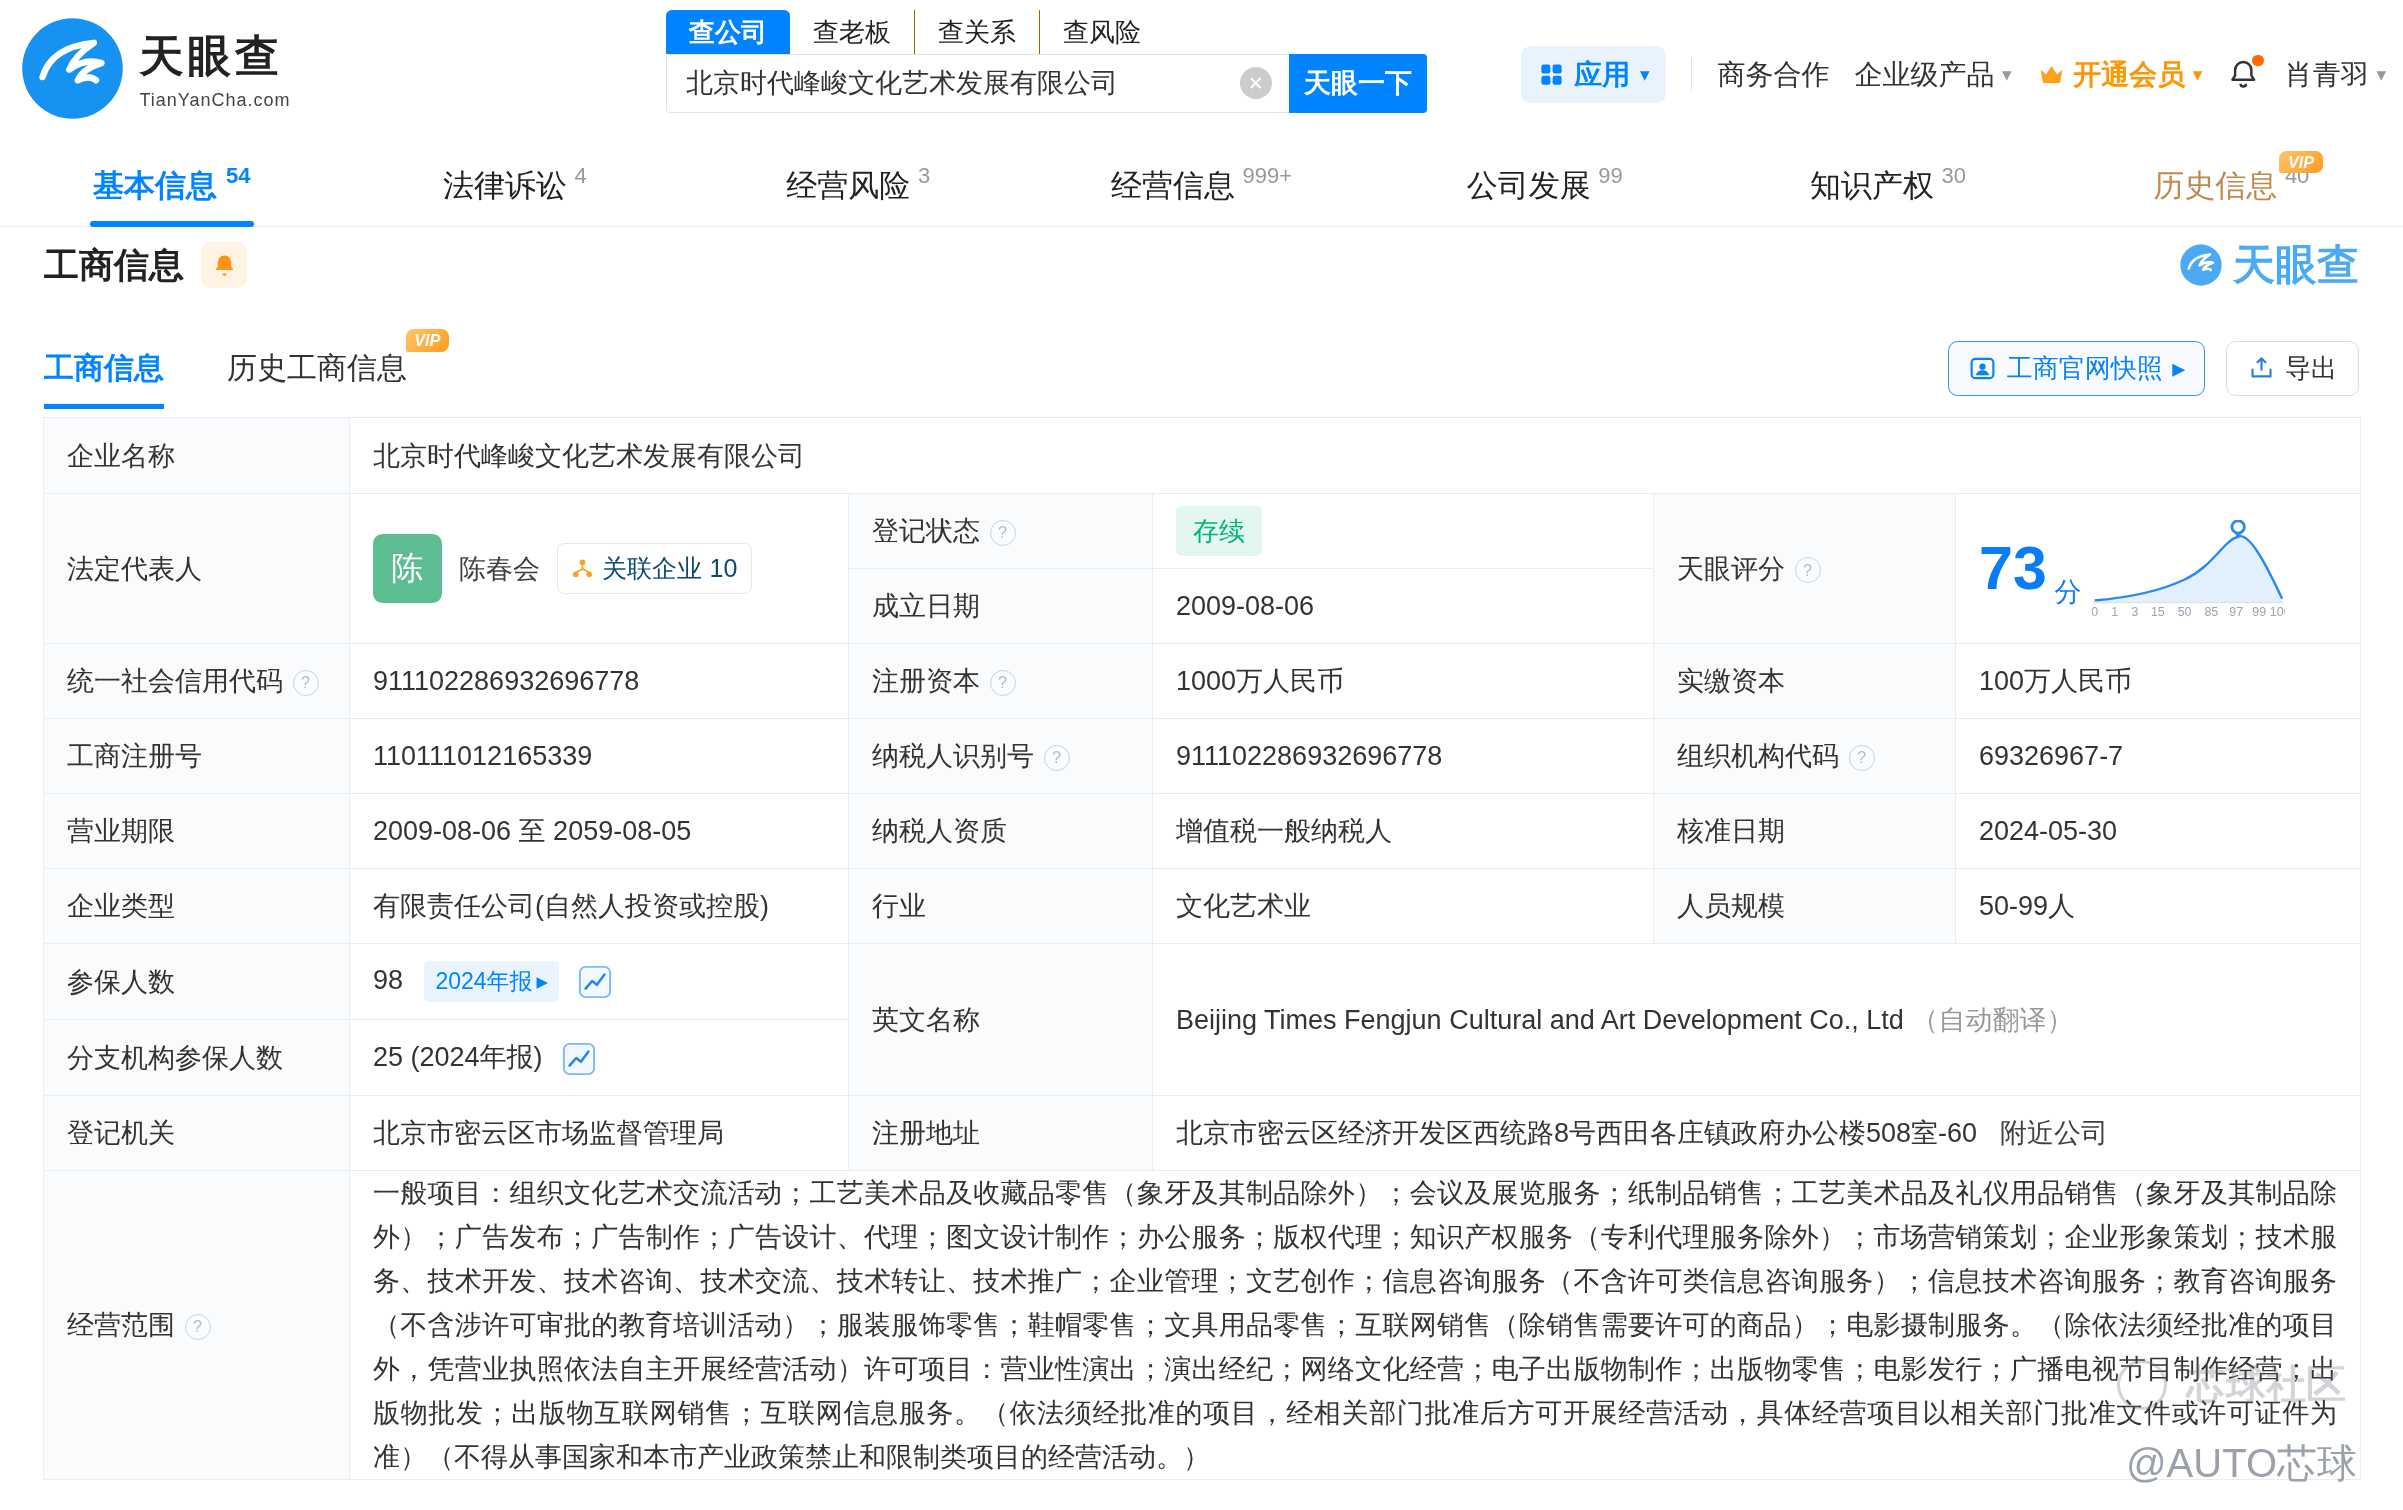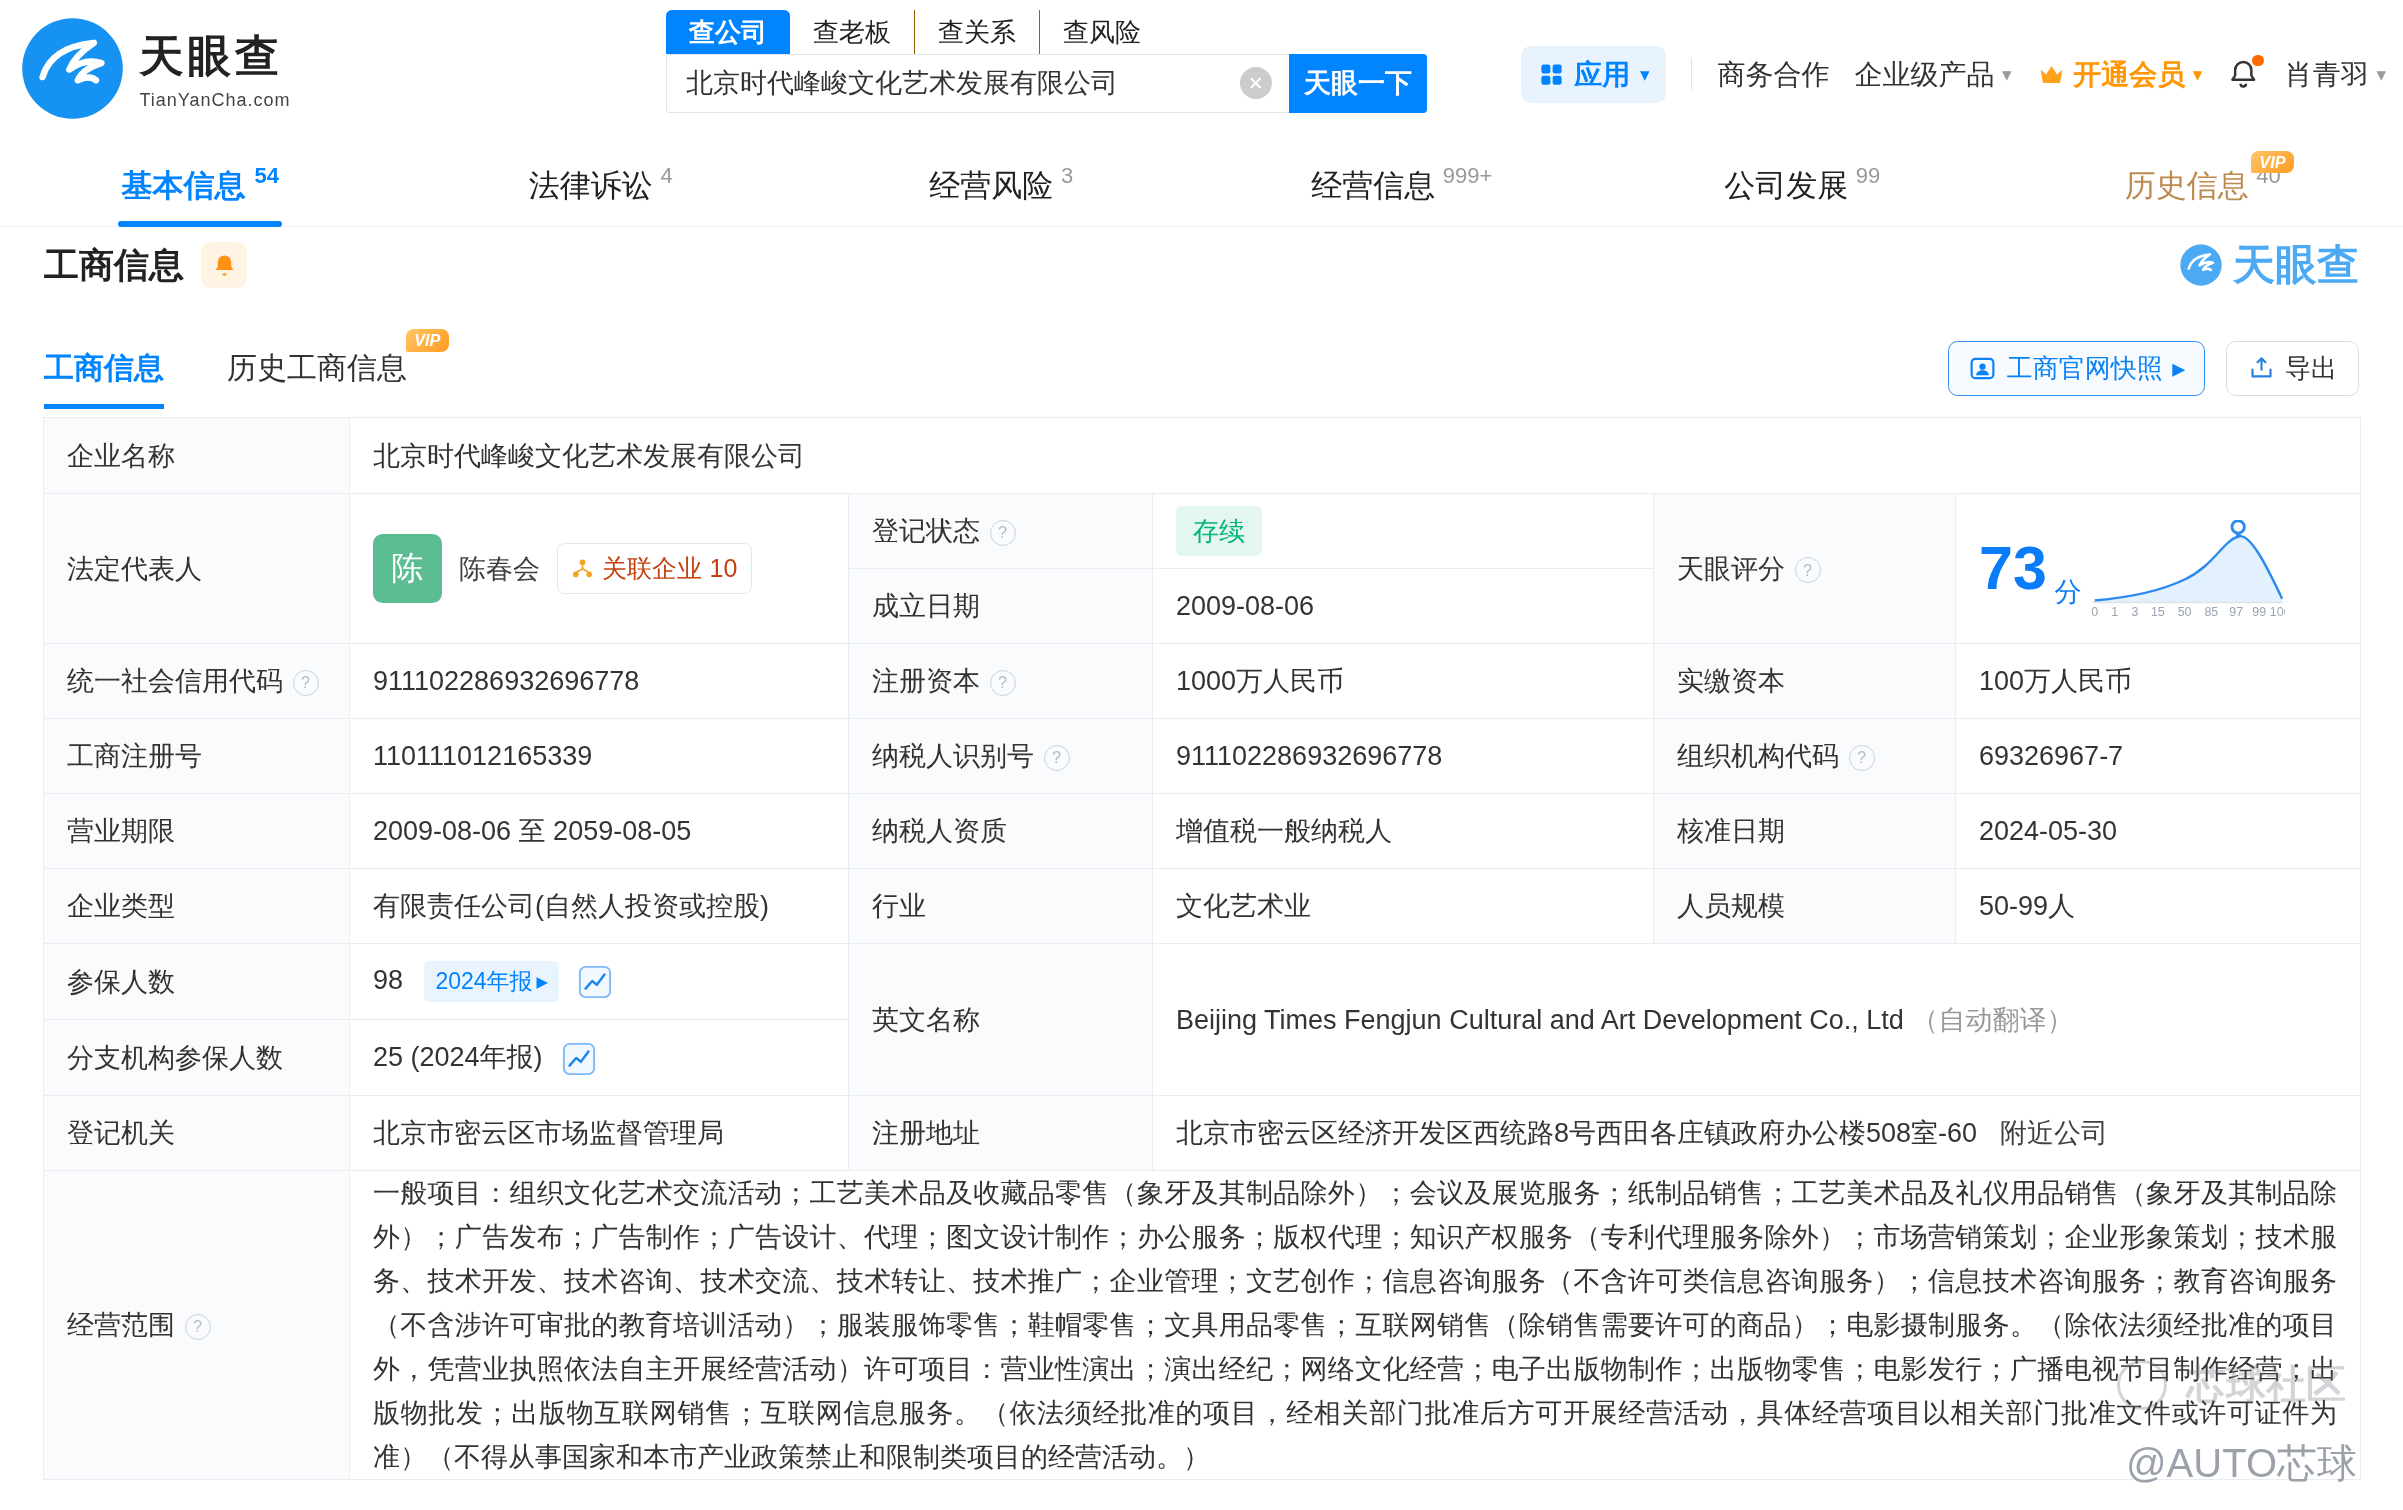--- a/index.html
+++ b/index.html
@@ -69,21 +69,21 @@
 
   
   .info-table { position:absolute; top:409px; left:43px; width:2317px; border-collapse:collapse; table-layout:fixed; font-size:27px; color:#333; background:#fff;margin-top:8px; }
   .info-table td { border:1px solid #e9ecf0; padding:0 23px; vertical-align:middle; height:75px; }
   td.lab { background:#f9fbfd; color:#333; }
   .link { color:#404040; cursor:pointer; }
   .help { display:inline-flex; width:26px; height:26px; border:1.9px solid #ccd3dc; border-radius:50%; color:#b4bcc8; font-size:16.3px; align-items:center; justify-content:center; margin-left:9.6px; vertical-align:1.9px; cursor:pointer; }
   .status-badge { display:inline-block; background:#e3f7ee; color:#00b578; padding:7.6px 17px; border-radius:5.7px; font-size:26px; }
   .rep { display:flex; align-items:center; gap:17px; }
   .avatar { width:69px; height:69px; border-radius:9.6px; background:#5cbd92; color:#fff; font-size:32.5px; display:flex; align-items:center; justify-content:center; cursor:pointer; }
-  .rel-badge { display:inline-flex; align-items:center; gap:7.6px; border:1px solid #e2e8f0; border-radius:7.6px; padding:7.6px 13.4px; color:#c2410c; font-size:25px; background:#fff; cursor:pointer; }
+  .rel-badge { display:inline-flex; align-items:center; gap:7.6px; border:1px solid #e2e8f0; border-radius:7.6px; padding:7.6px 13.4px; color:#0c4a6e; font-size:25px; background:#fff; cursor:pointer; }
   .score-td { padding:0 13.4px; }
   .score-wrap { display:flex; align-items:center; gap:7.6px; }
   .score-num { font-size:61px; font-weight:bold; color:#0a7cf8; line-height:1; }
   .score-unit { font-size:27px; color:#0a7cf8; align-self:flex-end; margin-bottom:7.6px; }
   .tk { font-size:13px; fill:#9aa3b0; text-anchor:middle; }
   .tag-report { display:inline-flex; align-items:center; gap:3.8px; background:#e9f4ff; color:#0084ff; font-size:23px; padding:4.8px 11.5px; border-radius:4.8px; margin-left:13.4px; cursor:pointer; }
   .chart-ic { margin-left:11.5px; vertical-align:middle; cursor:pointer; }
   .note { color:#999; }
   .near-link { margin-left:15.3px; }
   .scope-cell { padding:25px 27px; line-height:44px; text-align:justify; }
@@ -178,20 +178,24 @@
     <span>经营风险</span>
     <span class="cnt">3</span>
   </div>
   <div class="tab clickable">
     <span>经营信息</span>
     <span class="cnt">999+</span>
   </div>
   <div class="tab clickable">
     <span>公司发展</span>
     <span class="cnt">99</span>
+  </div>
+  <div class="tab clickable">
+    <span>知识产权</span>
+    <span class="cnt">30</span>
   </div>
   <div class="tab vip-tab clickable">
     <span>历史信息</span>
     <span class="cnt">40</span>
     <span class="vip-badge">VIP</span>
   </div>
 </div>
 
 <div class="section-head">
   <span class="section-title">工商信息</span>

